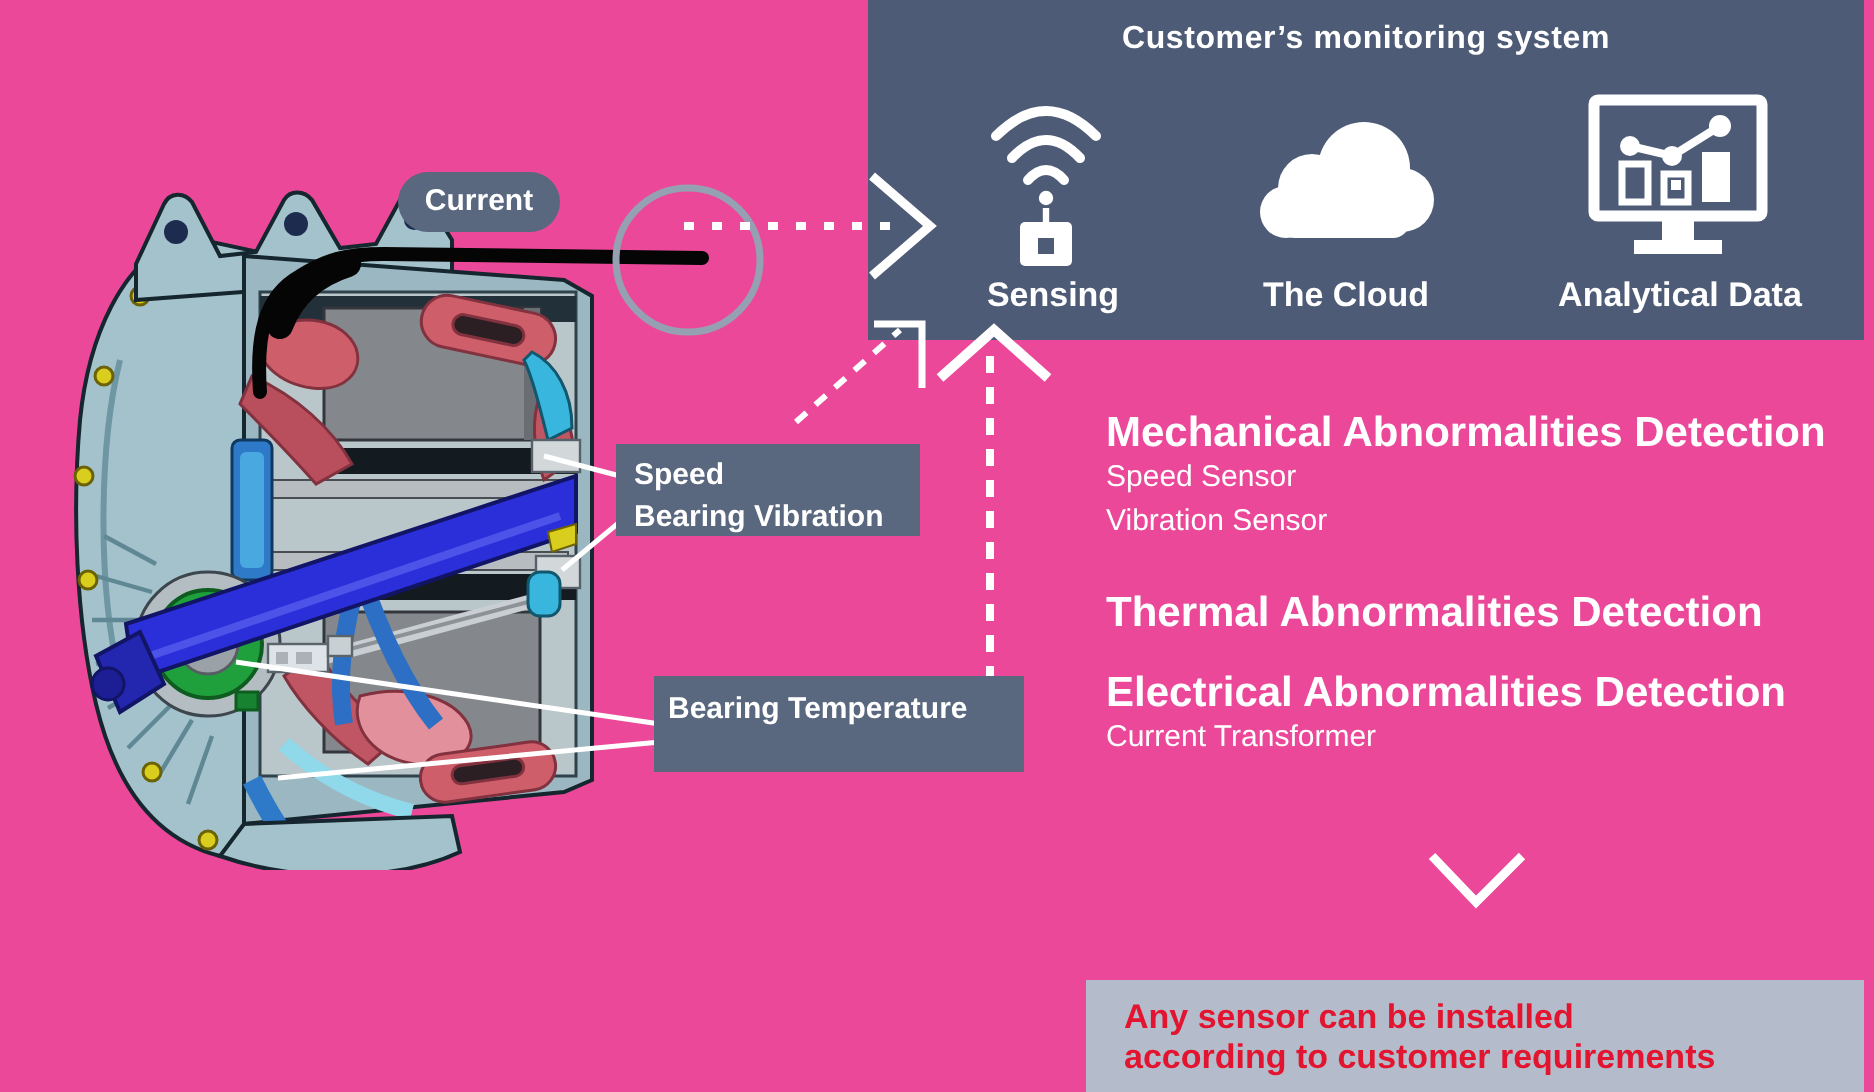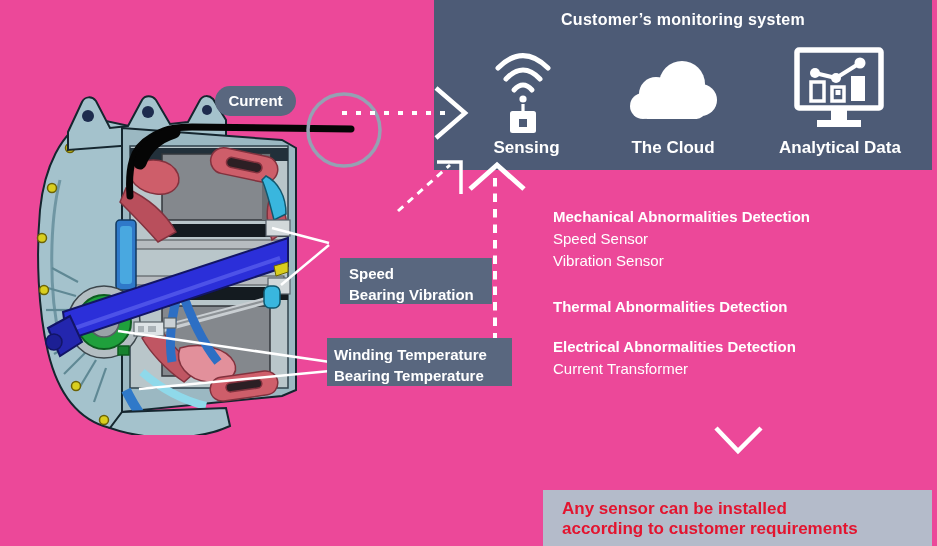--- a/index.html
+++ b/index.html
@@ -12,26 +12,26 @@
   .abs{position:absolute;}
   
   .panel{left:434px;top:0;width:498px;height:170px;background:#4d5b76;}
   .panel-title{left:0;top:11px;width:100%;text-align:center;color:#fff;
     font-size:16px;font-weight:bold;letter-spacing:.3px;}
   .icon-label{top:138px;color:#fff;font-size:17px;font-weight:bold;text-align:center;}
   
   .detections{left:553px;top:206px;color:#fff;}
   .det-group{margin-bottom:24px;}
   .det-group.g2{margin-bottom:18px;}
-  .det-title{font-size:15px;font-weight:bold;line-height:22px;}
+  .det-title{font-size:21px;font-weight:bold;line-height:22px;}
   .det-item{font-size:15px;line-height:22px;}
   
   .callout{background:#59677f;color:#fff;font-weight:bold;font-size:15px;}
-  .callout.current{left:215px;top:86px;width:81px;height:30px;line-height:30px;text-align:center;border-radius:15px;}
-  .callout.speed{left:340px;top:222px;width:152px;height:46px;padding:5px 0 0 9px;line-height:21px;box-sizing:border-box;margin-top:36px;}
+  .callout.current{left:199px;top:86px;width:81px;height:30px;line-height:30px;text-align:center;border-radius:15px;}
+  .callout.speed{left:308px;top:222px;width:152px;height:46px;padding:5px 0 0 9px;line-height:21px;box-sizing:border-box;}
   .callout.winding{left:327px;top:338px;width:185px;height:48px;padding:6px 0 0 7px;line-height:21px;box-sizing:border-box;}
   
   .note{left:543px;top:490px;width:389px;height:60px;background:#b4bbca;box-sizing:border-box;
     padding:9px 0 0 19px;color:#e3142f;font-size:17px;font-weight:bold;line-height:20px;}
   .overlay{left:0;top:0;width:937px;height:546px;pointer-events:none;}
 </style>
 </head>
 <body>
 
 <div class="canvas">
@@ -194,21 +194,20 @@
   </svg>
 
   <div class="abs callout current">
     <span>Current</span>
   </div>
   <div class="abs callout speed">
     <div>Speed</div>
     <div>Bearing Vibration</div>
   </div>
   <div class="abs callout winding">
-    <div>Winding Temperature</div>
     <div>Bearing Temperature</div>
   </div>
 
   <div class="abs detections">
     <div class="det-group">
       <div class="det-title">Mechanical Abnormalities Detection</div>
       <div class="det-item">Speed Sensor</div>
       <div class="det-item">Vibration Sensor</div>
     </div>
     <div class="det-group g2">

